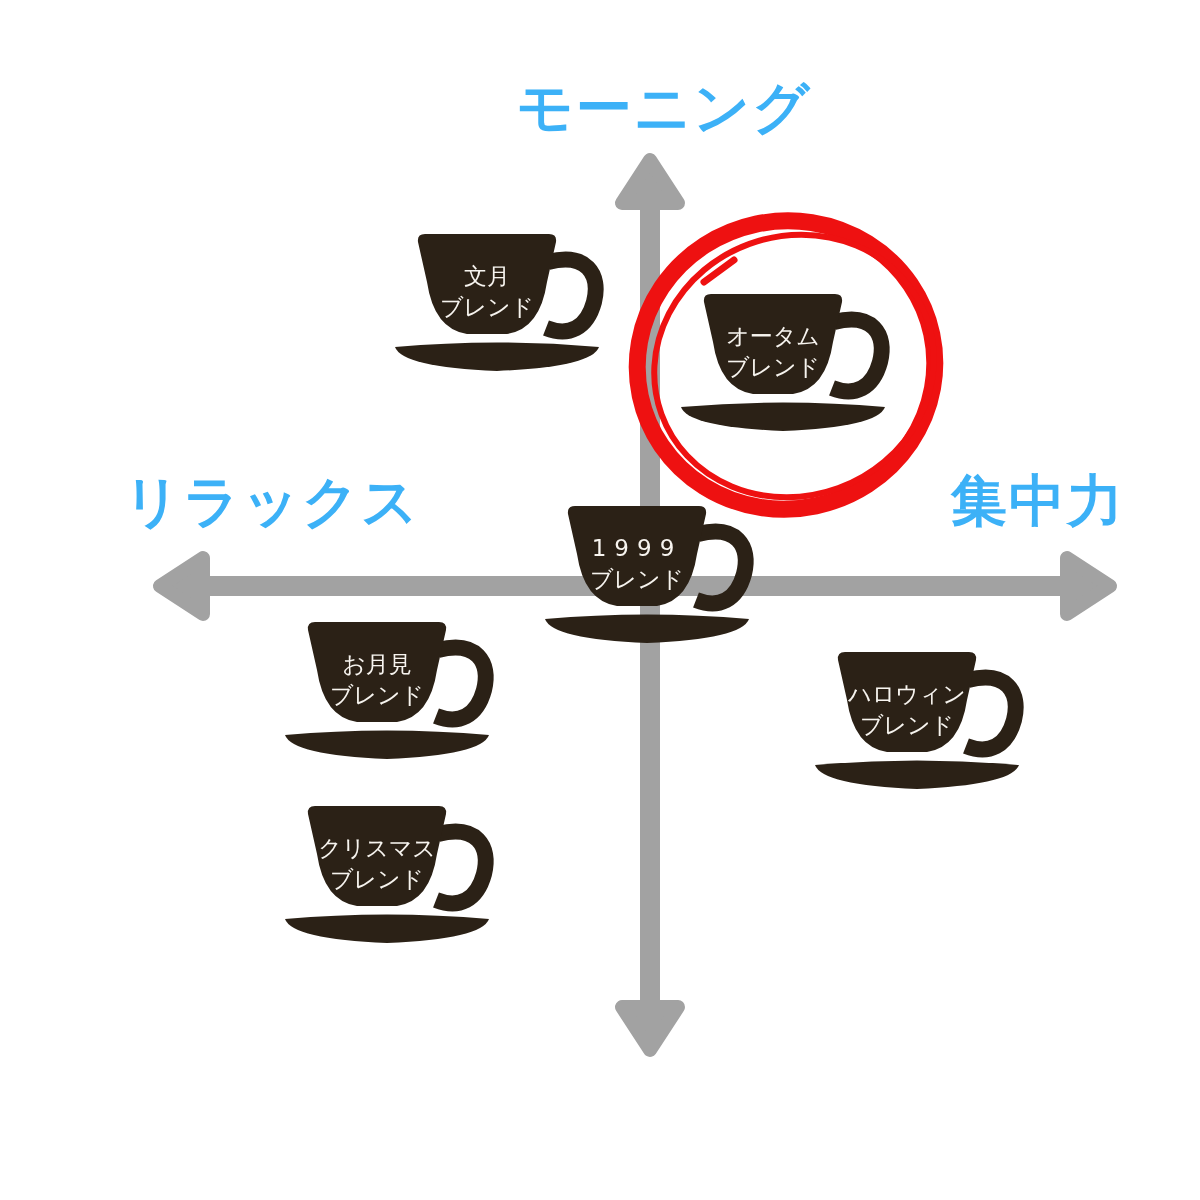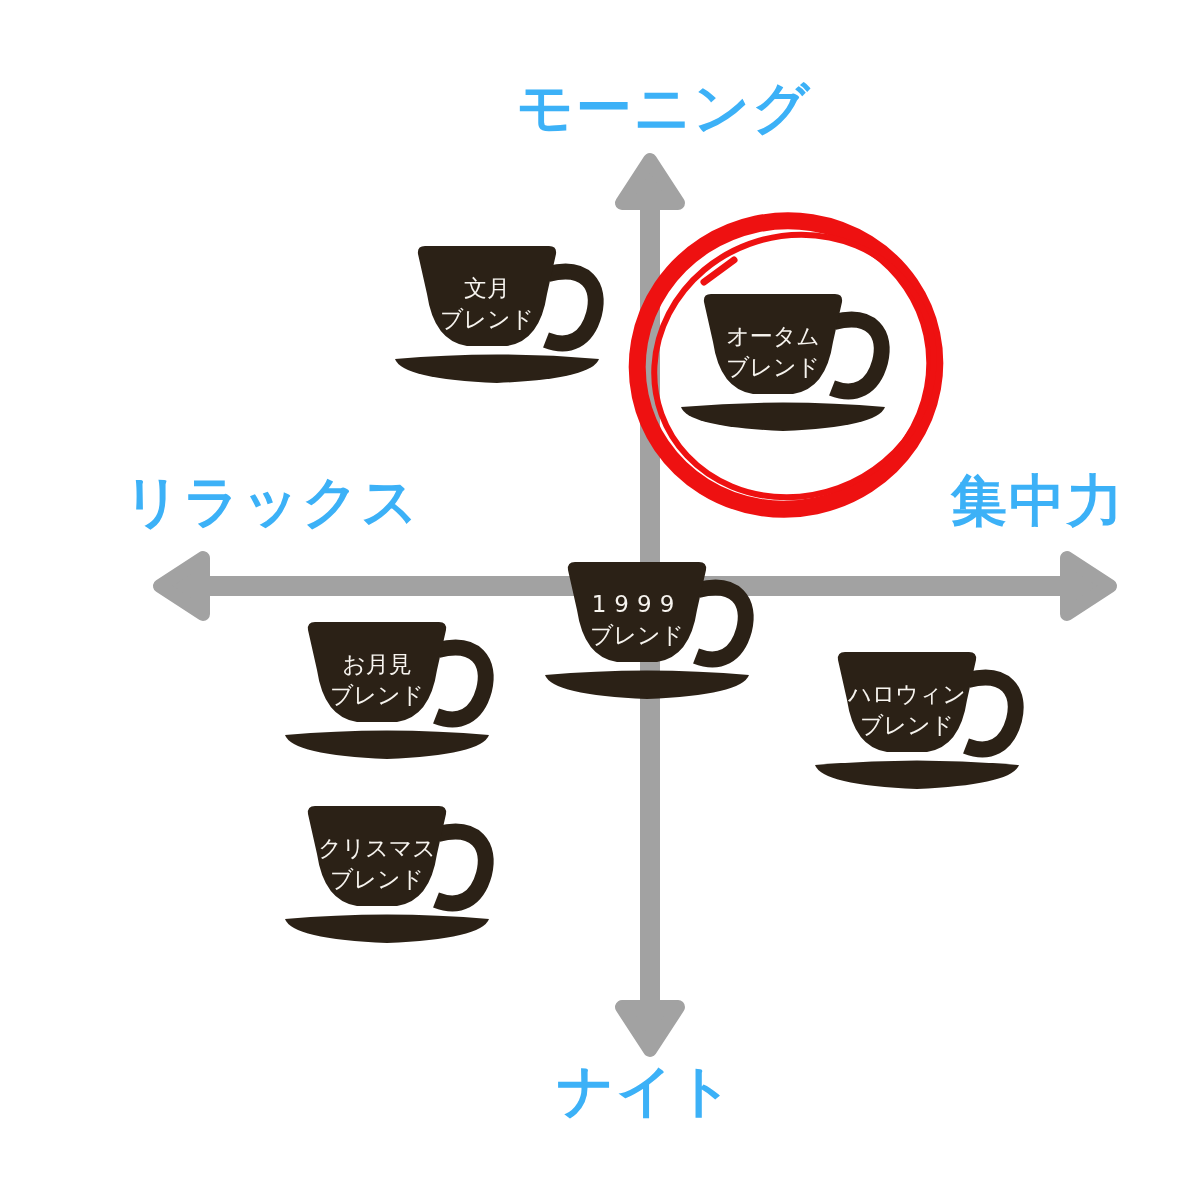--- a/index.html
+++ b/index.html
@@ -51,42 +51,41 @@
     <g>
       <line class="axis-shaft" x1="172" y1="586" x2="1038" y2="586"></line>
       <polygon class="axis-head" points="132,586 175,558 175,614"></polygon>
       <polygon class="axis-head" points="1082,586 1039,558 1039,614"></polygon>
     </g>
   </svg>
 
   <div class="axis-label" style="left:636px;top:109px;">モーニング</div>
   <div class="axis-label" style="left:244px;top:503px;">リラックス</div>
   <div class="axis-label" style="left:1010px;top:502px;">集中力</div>
-  <div class="axis-label" style="left:618px;top:1092px;">ナイト</div>
 
   <div class="layer" id="cups-layer">
-      <div class="cup" style="left: 360px; top: 240px;">
+      <div class="cup" style="left: 360px; top: 228px;">
       <svg viewBox="0 0 220 145">
         <path class="cup-handle" d="M 160,34 C 198,24 213,46 206,74 C 199,100 181,109 158,100"></path>
         <path class="cup-body" d="M 37,6 L 161,6 Q 169,6 168,14 L 159,54 Q 152,101 119,106 L 79,106 Q 46,101 39,54 L 30,14 Q 29,6 37,6 Z"></path>
         <path class="cup-saucer" d="M 7,119 Q 109,110 211,119 Q 204,139 109,143 Q 14,139 7,119 Z"></path>
         <text class="cup-line line1" x="99" y="56">文月</text>
         <text class="cup-line line2" x="99" y="87">ブレンド</text>
       </svg>
     </div>
       <div class="cup" style="left: 646px; top: 288px;">
       <svg viewBox="0 0 220 145">
         <path class="cup-handle" d="M 160,34 C 198,24 213,46 206,74 C 199,100 181,109 158,100"></path>
         <path class="cup-body" d="M 37,6 L 161,6 Q 169,6 168,14 L 159,54 Q 152,101 119,106 L 79,106 Q 46,101 39,54 L 30,14 Q 29,6 37,6 Z"></path>
         <path class="cup-saucer" d="M 7,119 Q 109,110 211,119 Q 204,139 109,143 Q 14,139 7,119 Z"></path>
         <text class="cup-line line1" x="99" y="56">オータム</text>
         <text class="cup-line line2" x="99" y="87">ブレンド</text>
       </svg>
     </div>
-      <div class="cup" style="left: 510px; top: 556px;">
+      <div class="cup" style="left: 510px; top: 500px;">
       <svg viewBox="0 0 220 145">
         <path class="cup-handle" d="M 160,34 C 198,24 213,46 206,74 C 199,100 181,109 158,100"></path>
         <path class="cup-body" d="M 37,6 L 161,6 Q 169,6 168,14 L 159,54 Q 152,101 119,106 L 79,106 Q 46,101 39,54 L 30,14 Q 29,6 37,6 Z"></path>
         <path class="cup-saucer" d="M 7,119 Q 109,110 211,119 Q 204,139 109,143 Q 14,139 7,119 Z"></path>
         <text class="cup-line line1" x="99" y="56" style="letter-spacing: 0.35em;">1999</text>
         <text class="cup-line line2" x="99" y="87">ブレンド</text>
       </svg>
     </div>
       <div class="cup" style="left: 250px; top: 616px;">
       <svg viewBox="0 0 220 145">

